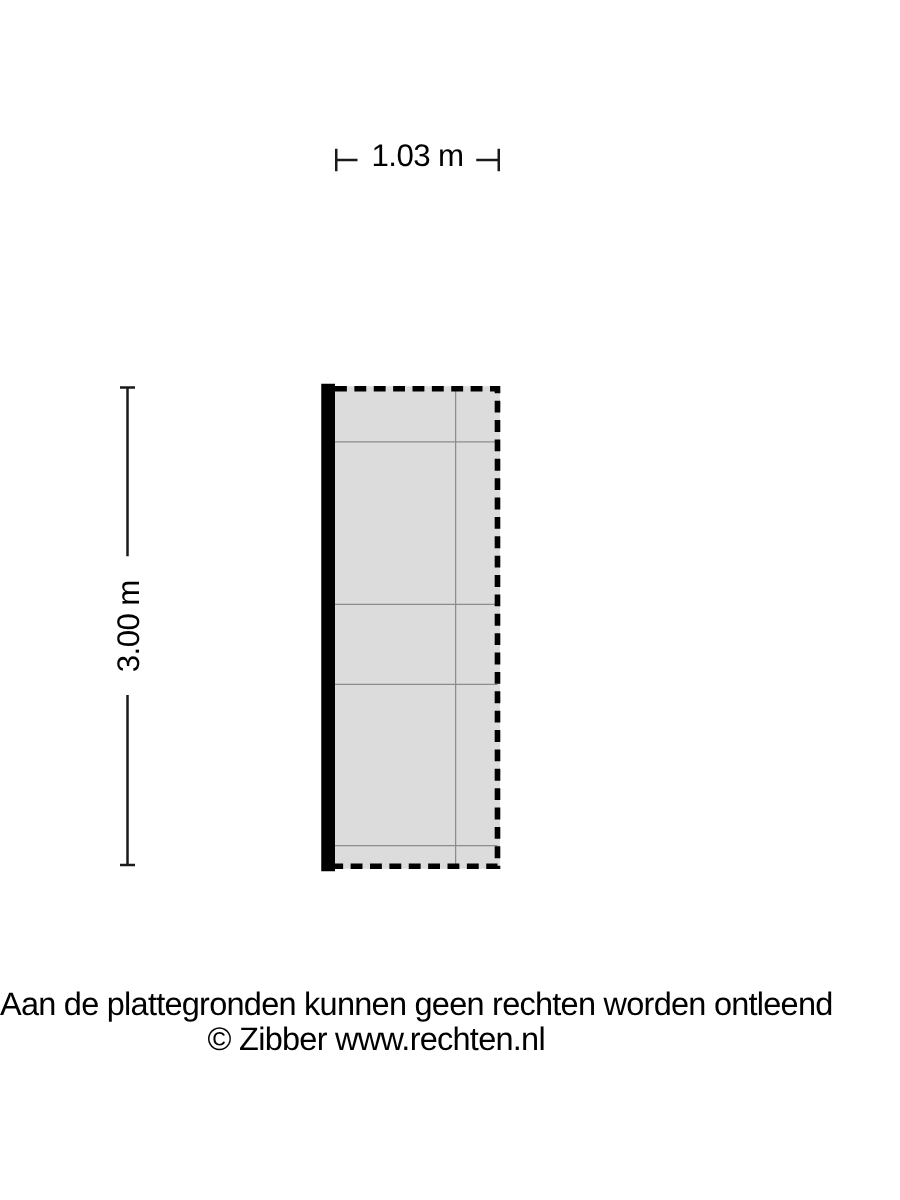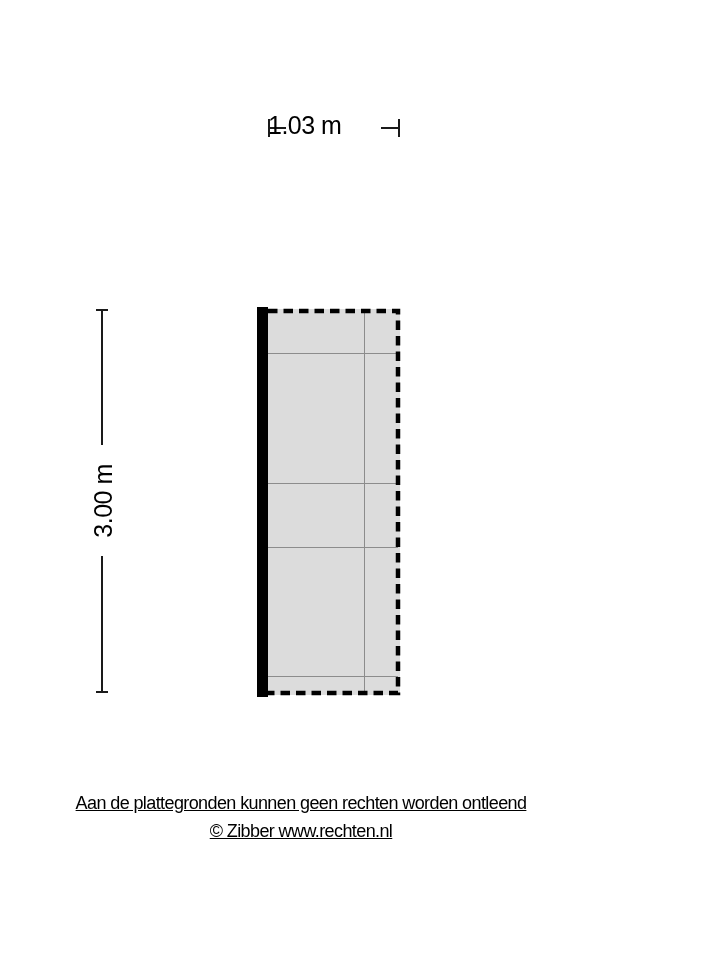--- a/index.html
+++ b/index.html
@@ -21,21 +21,21 @@
     left: 0;
     top: 0;
   }
   .dim-label-h {
     position: absolute;
     left: 268px;
     top: 110px;
     width: 132px;
     height: 30px;
     line-height: 30px;
-    text-align: left;
+    text-align: center;
     font-size: 25px;
     letter-spacing: -0.5px;
     white-space: nowrap;
   }
   .dim-label-v {
     position: absolute;
     left: 33px;
     top: 486px;
     width: 140px;
     height: 30px;
@@ -46,25 +46,24 @@
     white-space: nowrap;
     transform: rotate(-90deg);
     transform-origin: center center;
   }
   .footer {
     position: absolute;
     left: 0;
     top: 789px;
     width: 602px;
     text-align: center;
-    font-size: 18px;
+    font-size: 26px;
     line-height: 28px;
     letter-spacing: -0.6px;
     white-space: nowrap;
-    text-decoration: underline;
   }
   .footer .line {
     display: block;
   }
 </style>
 </head>
 <body>
 
 <div class="canvas">
 

